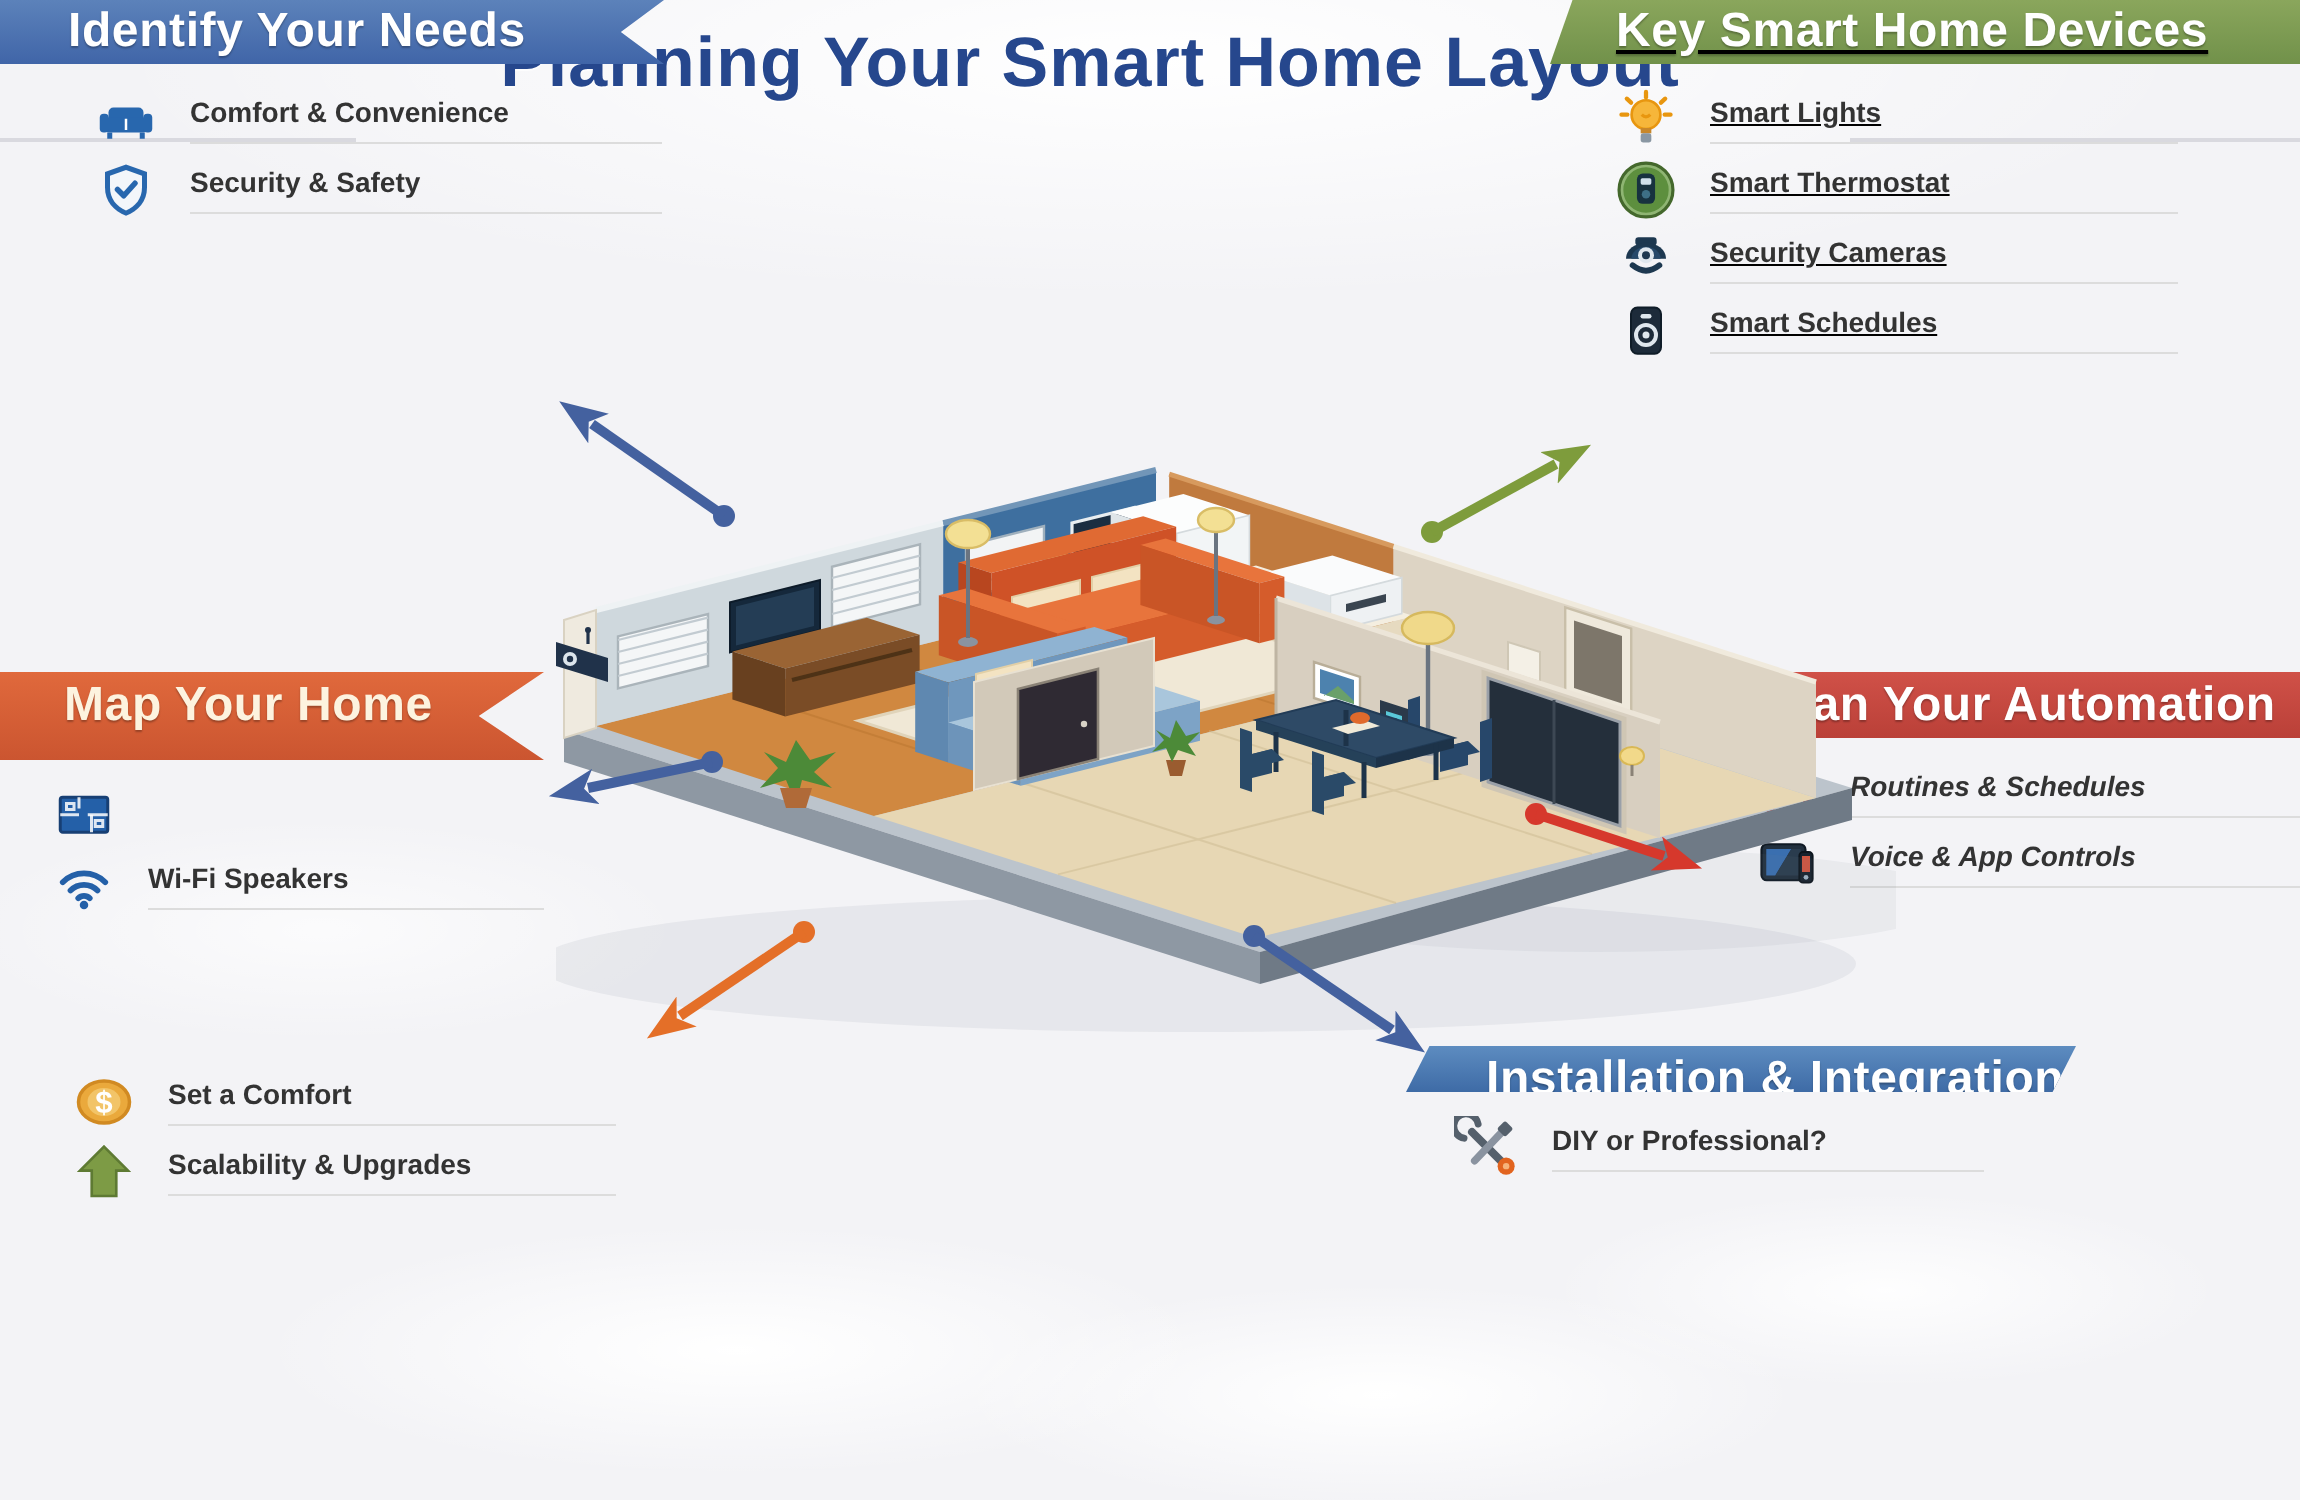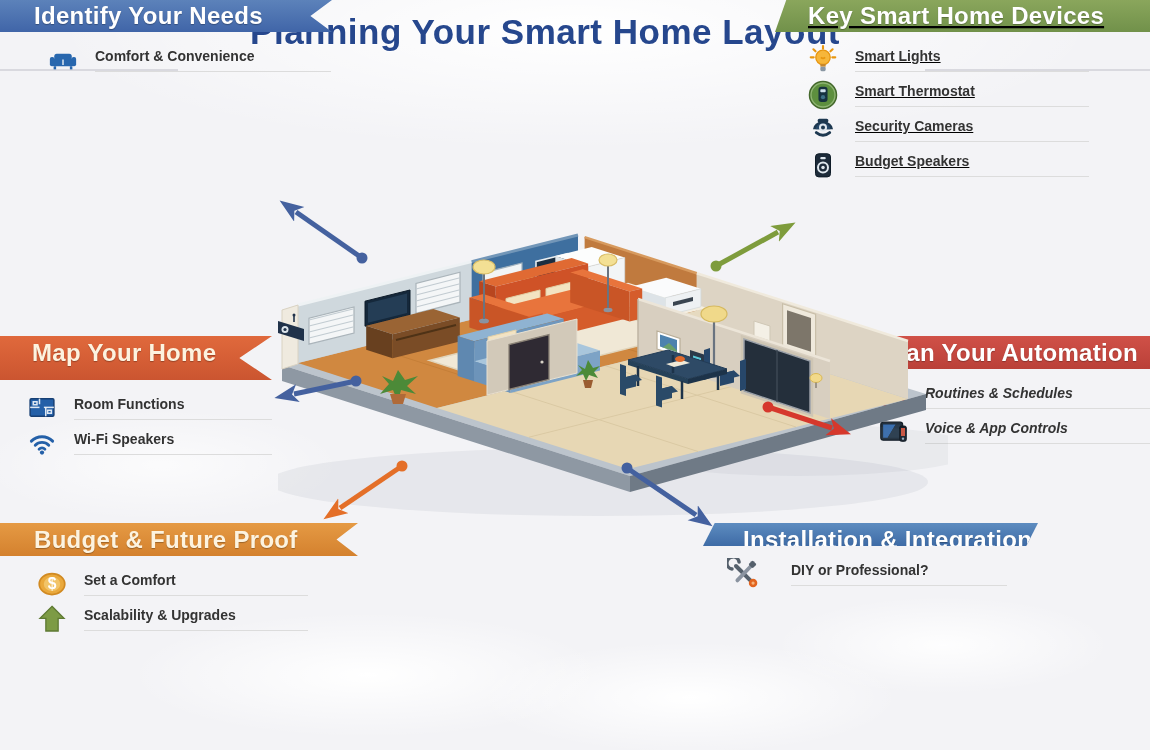--- a/index.html
+++ b/index.html
@@ -47,21 +47,21 @@
 
   .items{list-style:none;margin:13px 0 0 0;padding:0;}
   .item{display:flex;align-items:center;gap:15px;height:30px;margin-bottom:5px;}
   .item .icn{width:34px;height:32px;flex:0 0 34px;display:flex;align-items:center;justify-content:center;}
   .item .lbl{font-size:14px;font-weight:bold;color:#333333;padding-bottom:7px;border-bottom:1px solid #dcdcdc;}
   #sec-identify{left:0;top:90;width:332px;} #sec-identify .items{padding-left:46px;} #sec-identify .lbl{width:236px;}
   #sec-devices{left:775px;top:90;width:375px;text-decoration:underline;} #sec-devices .items{padding-left:31px;} #sec-devices .lbl{width:234px;}
   #sec-map{left:0;top:336px;width:272px;} #sec-map .items{padding-left:25px;} #sec-map .lbl{width:216px;}
   #sec-automation{left:845px;top:336px;width:305px;} #sec-automation .items{padding-left:31px;font-style:italic;} #sec-automation .lbl{width:226px;}
   #sec-budget{left:0;top:523px;width:358px;} #sec-budget .items{padding-left:35px;} #sec-budget .lbl{width:224px;}
-  #sec-install{left:703px;top:523px;width:335px;} #sec-install .items{padding-left:24px;} #sec-install .lbl{width:216px;margin-left:15px;}
+  #sec-install{left:703px;top:523px;width:335px;} #sec-install .items{padding-left:24px;} #sec-install .lbl{width:216px;}
 
   .house{position:absolute;left:278px;top:218px;width:670px;height:310px;}
   .arrows{position:absolute;left:0;top:0;width:1150px;height:750px;pointer-events:none;}
 </style>
 </head>
 <body>
 
 <div class="canvas">
 
   <h1 class="page-title">Planning Your Smart Home Layout</h1>
@@ -81,20 +81,30 @@
             <rect x="3" y="11" width="18" height="6" rx="2"></rect>
             <rect x="1.5" y="9.5" width="3.6" height="7.5" rx="1.6"></rect>
             <rect x="18.9" y="9.5" width="3.6" height="7.5" rx="1.6"></rect>
             <rect x="4.5" y="17" width="2" height="2.5"></rect>
                 <rect x="17.5" y="17" width="2" height="2.5"></rect>
           </g>
               <line x1="12" y1="11.5" x2="12" y2="16" stroke="#ffffff" stroke-width="1"></line>
             </svg>
         </span>
         <span class="lbl">Comfort &amp; Convenience</span>
+      </li>
+      <li class="item">
+        <span class="icn">
+          <svg width="30" height="30" viewBox="0 0 24 24">
+            <path d="M12 1.8 L20.4 4.8 V11 C20.4 16.6 17 20.3 12 22.3 C7 20.3 3.6 16.6 3.6 11 V4.8 Z" fill="#2867ae"></path>
+            <path d="M12 4 L18.4 6.3 V11 C18.4 15.5 15.8 18.5 12 20.2 C8.2 18.5 5.6 15.5 5.6 11 V6.3 Z" fill="#f3f6fa"></path>
+            <path d="M8.6 11.8 l2.5 2.5 4.5-5" fill="none" stroke="#2867ae" stroke-width="2.2" stroke-linecap="round" stroke-linejoin="round"></path>
+          </svg>
+        </span>
+        <span class="lbl">Security &amp; Safety</span>
       </li>
     </ul>
   </section>
 
   <section class="panel" id="sec-devices">
     <div class="banner b-devices">
       <span>Key Smart Home Devices</span>
     </div>
     <ul class="items">
       <li class="item">
@@ -142,21 +152,21 @@
       </li>
       <li class="item">
         <span class="icn">
           <svg width="30" height="32" viewBox="0 0 24 24">
             <rect x="6" y="3" width="12" height="18.5" rx="2.6" fill="#1d2b3a" stroke="#0f1c28" stroke-width=".8"></rect>
             <rect x="9.8" y="5.6" width="4.4" height="1.8" rx=".9" fill="#dfe7ee"></rect>
             <circle cx="12" cy="14" r="4" fill="none" stroke="#dfe7ee" stroke-width="1.6"></circle>
             <circle cx="12" cy="14" r="1.4" fill="#dfe7ee"></circle>
           </svg>
         </span>
-        <span class="lbl">Budget Speakers</span>
+        <span class="lbl">Smart Schedules</span>
       </li>
     </ul>
   </section>
 
   <section class="panel" id="sec-map">
     <div class="banner b-map">
       <span>Map Your Home</span>
     </div>
     <ul class="items">
       <li class="item">
@@ -166,21 +176,20 @@
             <g stroke="rgba(255,255,255,.85)" stroke-width="1.2" fill="none">
               <line x1="2.5" y1="11.5" x2="10" y2="11.5"></line>
                 <line x1="13.5" y1="11.5" x2="21.5" y2="11.5"></line>
               <line x1="10" y1="4.5" x2="10" y2="9"></line>
                 <line x1="15" y1="11.5" x2="15" y2="18.5"></line>
               <rect x="5" y="7" width="3" height="2.4"></rect>
                 <rect x="16.5" y="13.8" width="3" height="2.4"></rect>
             </g>
           </svg>
         </span>
-        <span class="lbl">Room Functions</span>
       </li>
       <li class="item">
         <span class="icn">
           <svg width="34" height="30" viewBox="0 0 24 24" fill="none" stroke="#2460a8" stroke-linecap="round">
             <path d="M3.5 10.5 a12 12 0 0 1 17 0" stroke-width="2.3"></path>
             <path d="M6.6 13.8 a7.6 7.6 0 0 1 10.8 0" stroke-width="2.3"></path>
             <path d="M9.7 16.9 a3.2 3.2 0 0 1 4.6 0" stroke-width="2.3"></path>
             <circle cx="12" cy="19.6" r="1.7" fill="#2460a8" stroke="none"></circle>
           </svg>
         </span>
@@ -217,23 +226,20 @@
             <rect x="18" y="9" width="3" height="6" fill="#d05540"></rect>
             <circle cx="19.5" cy="17" r=".9" fill="#9fb3c4"></circle>
           </svg>
         </span>
         <span class="lbl">Voice &amp; App Controls</span>
       </li>
     </ul>
   </section>
 
   <section class="panel" id="sec-budget">
-    <div class="banner b-budget">
-      <span>Budget &amp; Future Proof</span>
-    </div>
     <ul class="items">
       <li class="item">
         <span class="icn">
           <svg width="36" height="30" viewBox="0 0 24 24">
             <ellipse cx="12" cy="12" rx="10.2" ry="8.4" fill="#eaa93c" stroke="#d18a22" stroke-width="1.4"></ellipse>
             <ellipse cx="12" cy="12" rx="6.6" ry="5.6" fill="#f2c468"></ellipse>
             <text x="12" y="16.2" text-anchor="middle" font-size="12.5" font-weight="bold" fill="#ffffff" font-family="Liberation Sans, sans-serif">$</text>
           </svg>
         </span>
         <span class="lbl">Set a Comfort</span>

